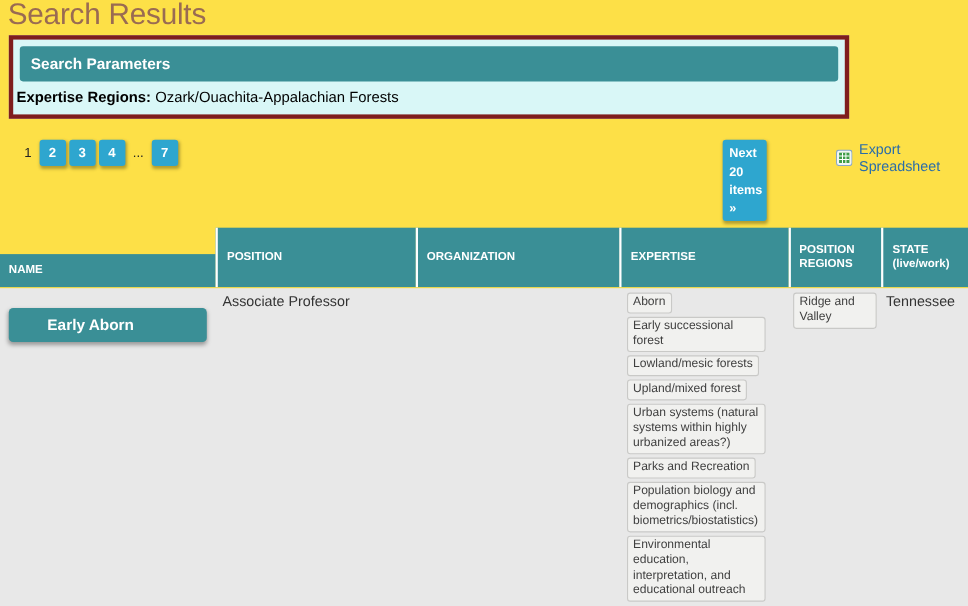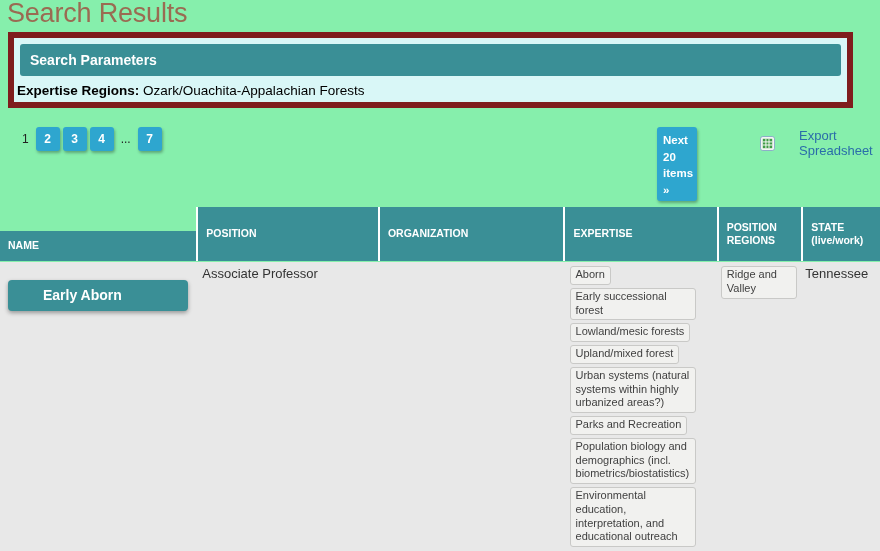--- a/index.html
+++ b/index.html
@@ -1,46 +1,46 @@
 <!DOCTYPE html>
 <html><head>
 <meta charset="utf-8">
 <style>
   * { margin:0; padding:0; box-sizing:border-box; }
   html,body { background:#fff; }
   body { font-family:"Liberation Sans","DejaVu Sans",sans-serif; color:#333; }
-  .stage { position:relative; width:880px; height:551px; background:#86efac; overflow:hidden;text-decoration:underline; }
+  .stage { position:relative; width:880px; height:551px; background:#fde047; overflow:hidden;text-decoration:underline; }
 
   
   .page-title { position:absolute; left:7px; top:-2px; font-size:27px; font-weight:400;
     color:#9a6b52; letter-spacing:-0.2px; }
 
   
-  .panel { position:absolute; left:8px; top:32px; width:845px; height:76px;
-    background:#d9f7f7; border:6px solid #7f1d1d; }
+  .panel { position:absolute; left:8px; top:32px; width:764px; height:76px;
+    background:#d9f7f7; border:4px solid #7f1d1d; }
   .panel-bar { margin:6px; height:32px; line-height:32px; background:#3a8f96;
     border-radius:3px; color:#fff; font-size:14px; font-weight:bold; padding-left:10px; }
   .panel-text { margin:7px 6px 0 3px; font-size:13.5px; color:#000; }
   .panel-text b { font-weight:bold; }
 
   
   .pagination { position:absolute; left:18px; top:127px; display:flex; align-items:center; gap:3px; }
   .pg-current { font-size:12px; color:#222; padding:0 4px; }
   .pg-btn { display:flex; align-items:center; justify-content:center; width:24px; height:24px;
     background:#2ea6cf; color:#fff; font-size:12px; font-weight:bold; border-radius:3px;
     box-shadow:1px 2px 3px rgba(0,0,0,.3); cursor:pointer; text-decoration:none; }
   .pg-ellipsis { font-size:12px; color:#222; padding:0 4px; }
 
   .next-btn { position:absolute; left:657px; top:127px; width:40px; height:74px;
     background:#2ea6cf; border-radius:3px; box-shadow:1px 2px 3px rgba(0,0,0,.3);
     color:#fff; font-size:11.5px; font-weight:bold; line-height:1.45; padding:5px 6px;
     cursor:pointer; text-decoration:none; display:block; overflow:hidden; }
 
   .export-link { position:absolute; left:760px; top:128px; display:flex; align-items:center;
-    gap:24px; font-size:13px; color:#2a6da9; text-decoration:none; cursor:pointer; }
+    gap:6px; font-size:13px; color:#2a6da9; text-decoration:none; cursor:pointer; }
   .xls-icon { display:inline-flex; width:15px; height:15px; }
 
   
   .table { position:absolute; left:0; top:207px; width:880px; }
   .thead { display:flex; width:880px; }
   .th { background:#3a8f96; color:#fff; font-size:10.5px; font-weight:bold;
     min-height:30px; display:flex; align-items:center; padding:3px 6px 3px 8px;
     border-left:2px solid #fff; line-height:1.25; }
   .th:first-child { border-left:none;margin-top:24px; }
   .trow { display:flex; width:880px; background:#e8e8e8; margin-top:1px; height:303px;

